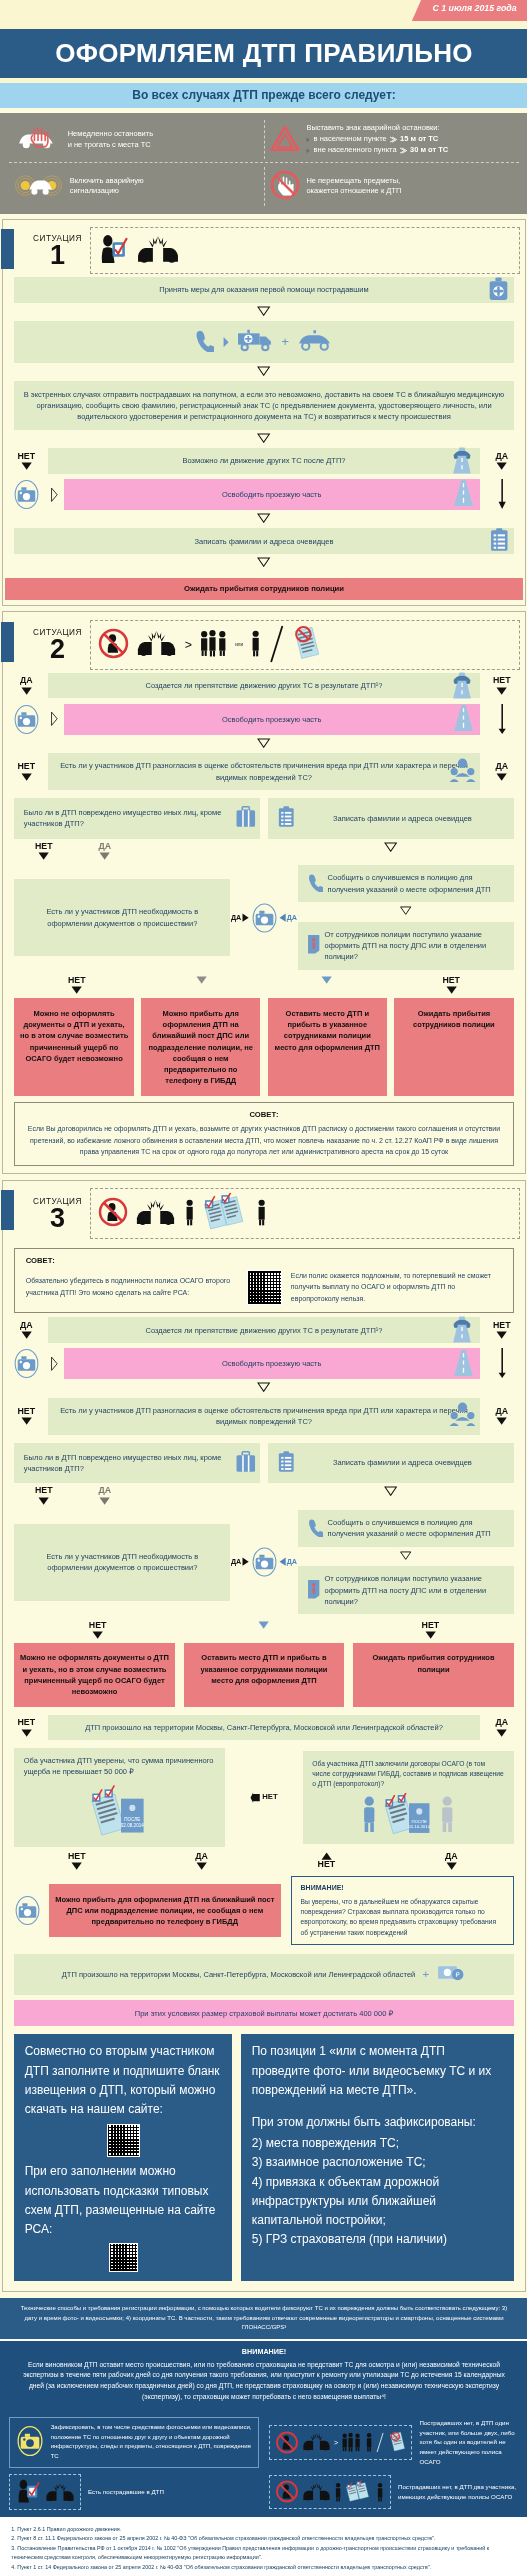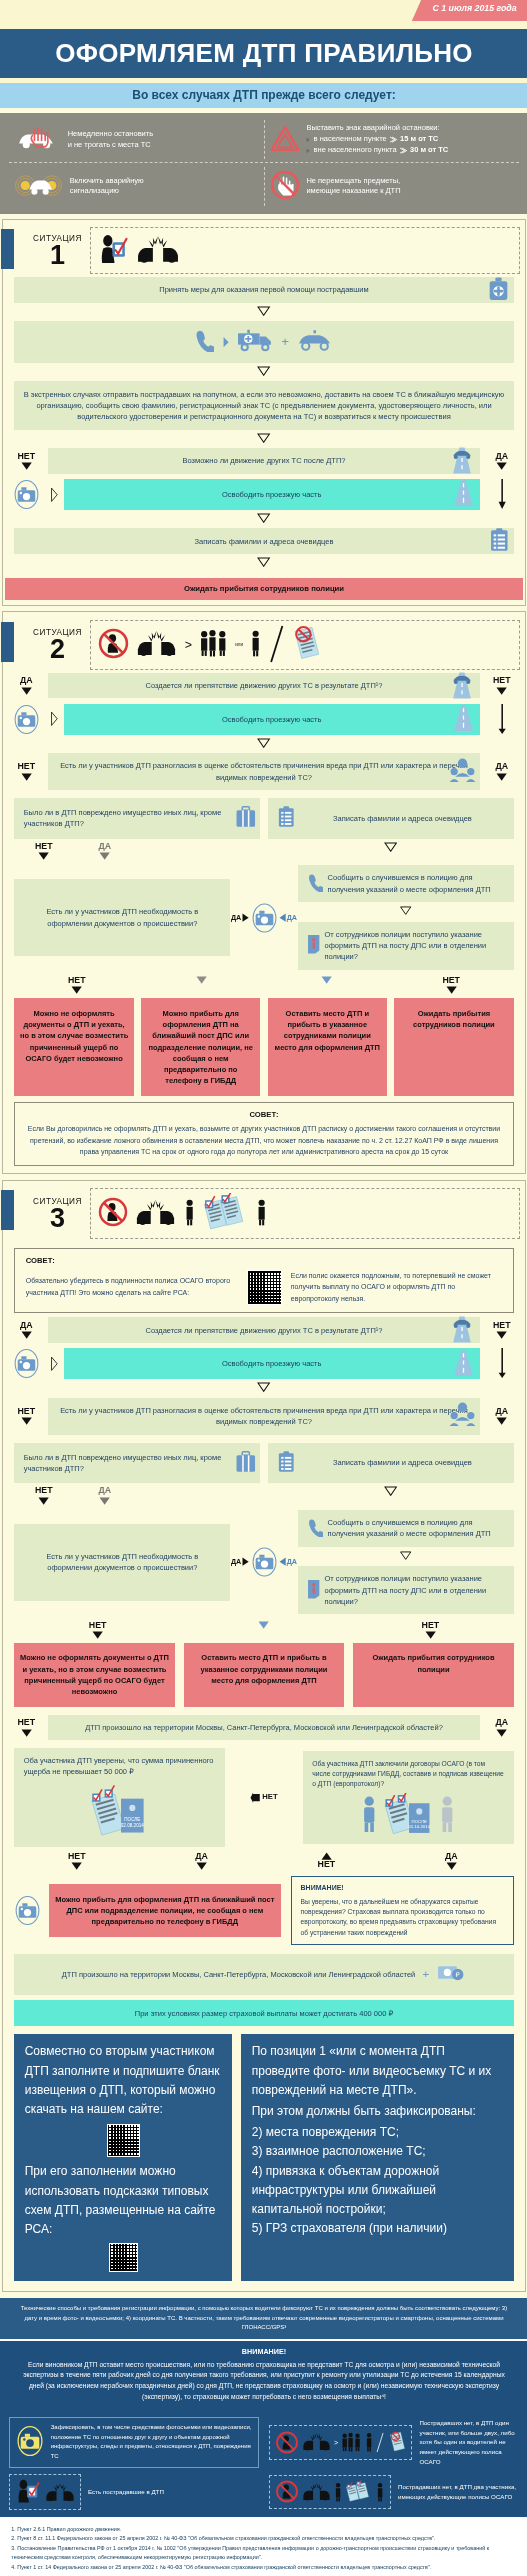--- a/index.html
+++ b/index.html
@@ -55,21 +55,21 @@
   .sit-label { margin-left: 30px; text-align: center; }
   .sit-label .w { font-size: 8.2px; letter-spacing: 0.5px; color: #111; }
   .sit-label .n { font-size: 27px; font-weight: bold; line-height: .9; color: #111; }
   .sit-icons { flex: 1; margin-left: 8.2px; margin-right: 5.2px; border: 0.5px dashed #9b9b8e; padding: 4.1px 7.2px; display: flex; align-items: center; gap: 7.2px; min-height: 47px; }
 
   
   .band { background: #e2ebc8; margin: 0 11.3px; padding: 7.2px 9.3px; display:flex; align-items:center; justify-content:center; text-align: center; font-size: 7.5px; position: relative; }
   .band.tall { min-height: 33px; }
   .band .bandtxt { flex: 1; line-height: 1.5; text-align: center; }
   .band .band-ico { position: absolute; right: 4.1px; top: 50%; transform: translateY(-50%); }
-  .pale { background: #5eead4; }
+  .pale { background: #f9a8d4; }
   .arrow-down { text-align: center; padding: 3.1px 0; }
   .arrow-down svg { display: inline-block; }
   .yn { font-weight: bold; font-size: 8.8px; color: #111; text-align: center; line-height: 1.05; }
   .yn .tri { display:block; margin: 1px auto 0; }
   .redbar { background: #ea7d80; margin: 5.2px 2.1px 0; padding: 6.7px; text-align: center; font-weight: bold; font-size: 7.7px; color: #111; }
   .redcard { background: #ea7d80; padding: 9.3px 5.2px; text-align: center; font-weight: bold; font-size: 7.5px; line-height: 1.5; color: #111; }
   .advice { border: 0.5px solid #8e8c78; margin: 6.2px 11.3px 2.1px; padding: 7.2px 10.3px; background: #fcfbe0; }
   .advice h4 { text-align: center; font-size: 7.7px; margin-bottom: 4.1px; color: #111; }
   .advice p { text-align: center; font-size: 7px; line-height: 1.65; color: #1b3c5e; }
   .advice.left h4 { text-align: left; }
@@ -191,21 +191,21 @@
       </div>
       <div class="gray-cell">
         <span class="ico">
           <svg width="30" height="30" viewBox="0 0 58 58">
             <circle cx="29" cy="29" r="25" fill="none" stroke="#e8595c" stroke-width="5"></circle>
             <path d="M20 18 v14 M26 14 v18 M32 16 v16 M38 22 v10 M18 28 q-3 8 3 14 l5 6 h14 q5-6 4-14 v-6" fill="#fff" stroke="#fff" stroke-width="3" stroke-linecap="round" stroke-linejoin="round"></path>
             <path d="M11 11 L47 47" stroke="#e8595c" stroke-width="5"></path>
           </svg>
         </span>
         <span class="txt">
-          <span>Не перемещать предметы,</span><br><span>имеющие наказание к ДТП</span>
+          <span>Не перемещать предметы,</span><br><span>окажется отношение к ДТП</span>
         </span>
       </div>
     </div>
   </div>
 
   <div class="sit">
     <div class="sit-head">
       <div class="blue-tab"></div>
       <div class="sit-label">
         <div class="w">СИТУАЦИЯ</div>
@@ -1148,21 +1148,21 @@
         <div style="margin-bottom:5.2px">Совместно со вторым участником ДТП заполните и подпишите бланк извещения о ДТП, который можно скачать на нашем сайте:</div>
         <div style="display:flex;justify-content:center;margin:3.1px 0 5.2px">
           <div class="qr" style="width:33px;height:33px"></div>
         </div>
         <div>При его заполнении можно использовать подсказки типовых схем ДТП, размещенные на сайте РСА:</div>
         <div style="display:flex;justify-content:center;margin-top:4.1px">
           <div class="qr" style="width:29px;height:29px"></div>
         </div>
       </div>
       <div class="bluebox">
-        <div style="margin-bottom:2px">По позиции 1 «или с момента ДТП проведите фото- или видеосъемку ТС и их повреждений на месте ДТП».</div>
+        <div style="margin-bottom:13px">По позиции 1 «или с момента ДТП проведите фото- или видеосъемку ТС и их повреждений на месте ДТП».</div>
         <div style="margin-bottom:2.1px">При этом должны быть зафиксированы:</div>
         <div>2) места повреждения ТС;</div>
         <div>3) взаимное расположение ТС;</div>
         <div>4) привязка к объектам дорожной инфраструктуры или ближайшей капитальной постройки;</div>
         <div>5) ГРЗ страхователя (при наличии)</div>
       </div>
     </div>
   </div>
 
   <div class="footer">

